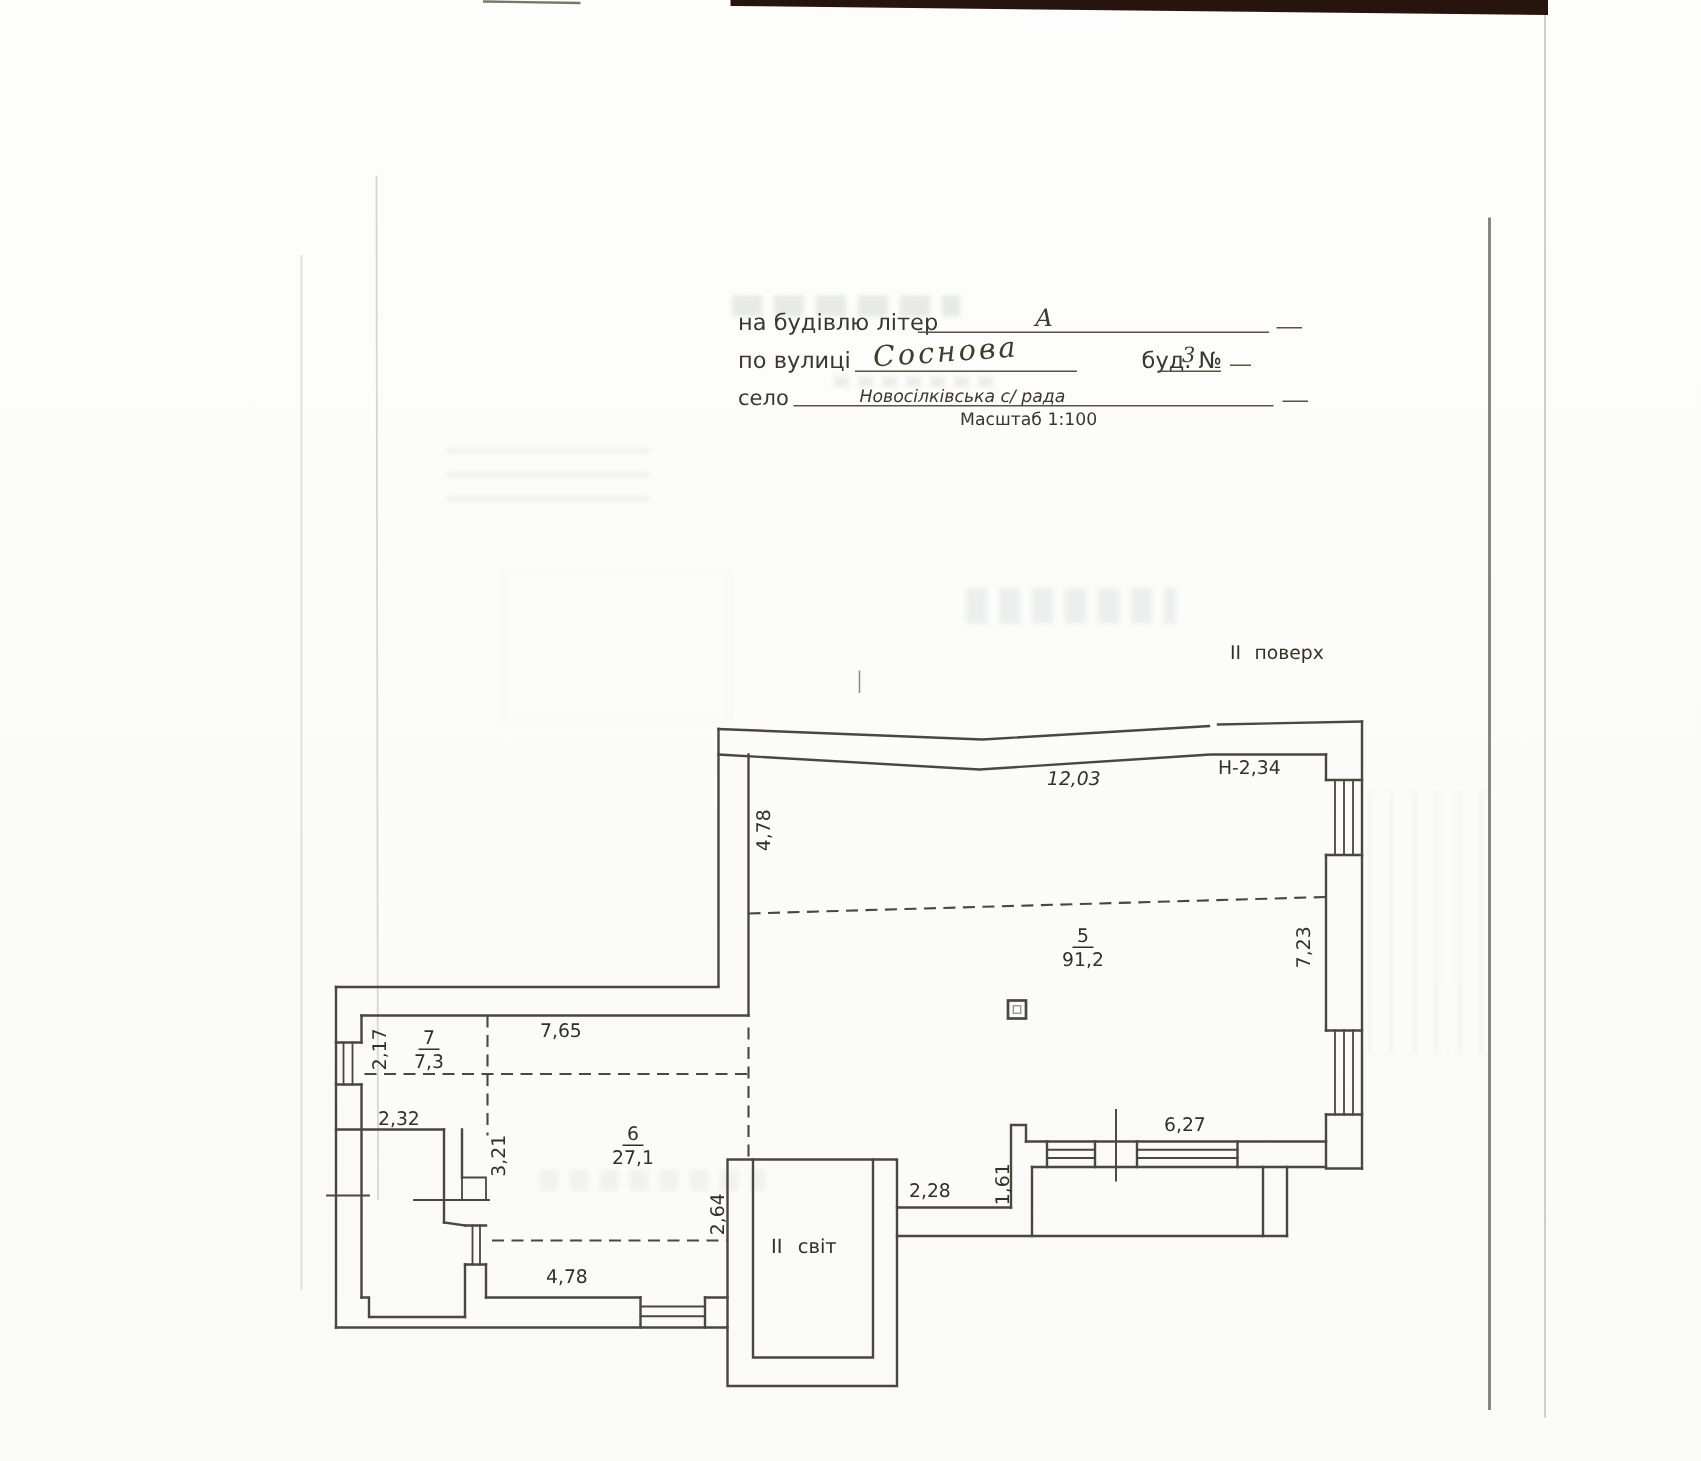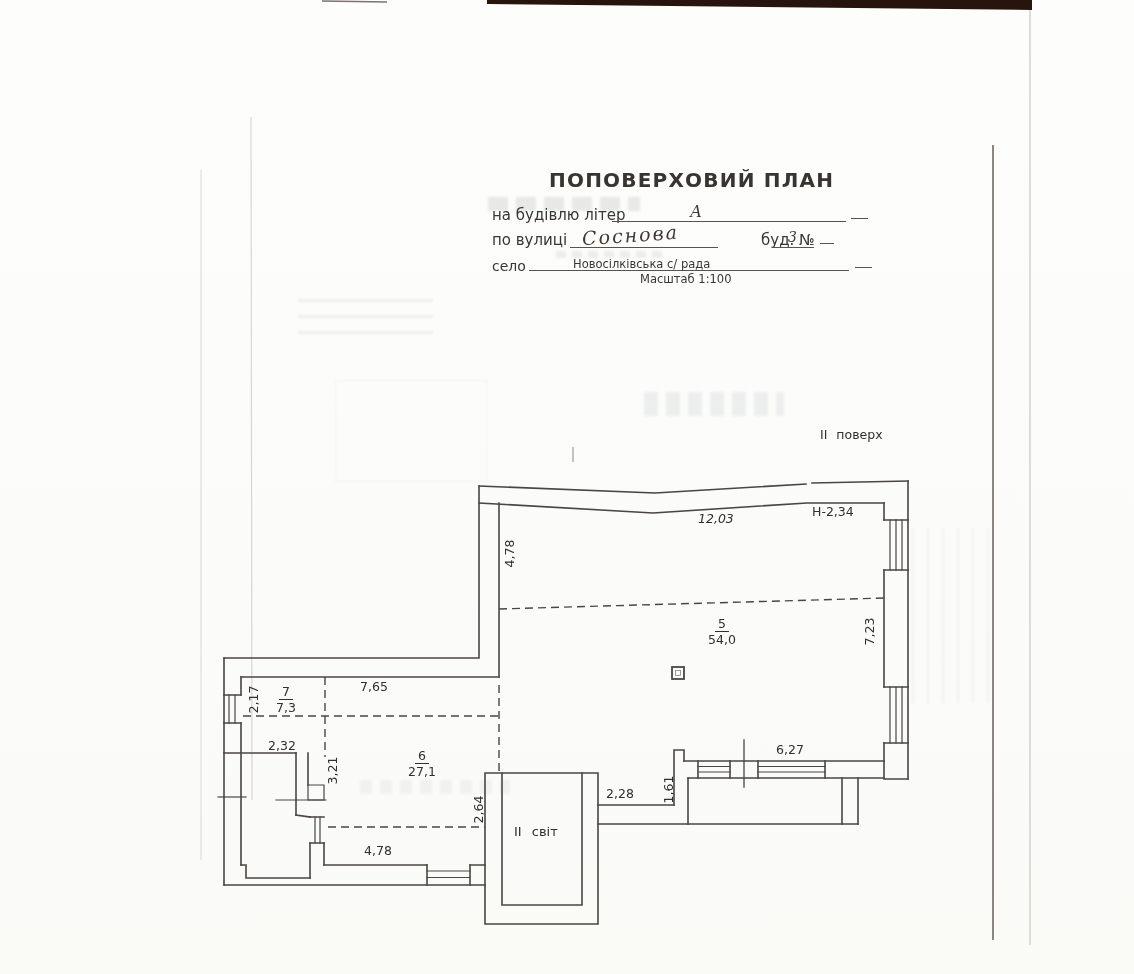--- a/index.html
+++ b/index.html
@@ -36,38 +36,37 @@
   </svg>
 
   <div class="ghost" style="left:488px;top:197px;width:152px;height:14px;opacity:.16;background:repeating-linear-gradient(90deg,#7e8e80 0 20px,transparent 20px 28px);"></div>
   <div class="ghost" style="left:298px;top:299px;width:135px;height:38px;opacity:.12;background:repeating-linear-gradient(180deg,#8a93a0 0 3px,transparent 3px 16px);"></div>
   <div class="ghost" style="left:644px;top:392px;width:140px;height:24px;opacity:.12;background:repeating-linear-gradient(90deg,#8a93a0 0 14px,transparent 14px 22px);"></div>
   <div class="ghost" style="left:912px;top:528px;width:80px;height:175px;opacity:.10;background:repeating-linear-gradient(90deg,#9aa2ad 0 2px,transparent 2px 15px);"></div>
   <div class="ghost" style="left:335px;top:380px;width:150px;height:100px;opacity:.5;border:1px solid rgba(160,160,170,.16);"></div>
   <div class="ghost" style="left:360px;top:780px;width:150px;height:14px;opacity:.08;background:repeating-linear-gradient(90deg,#7e8e90 0 12px,transparent 12px 20px);"></div>
   <div class="ghost" style="left:556px;top:251px;width:110px;height:7px;opacity:.14;background:repeating-linear-gradient(90deg,#8e968e 0 10px,transparent 10px 16px);"></div>
 
-  <div class="abs title" style="left:549px;top:168px;">ПОПОВЕРХОВИЙ ПЛАН</div>
 
   <div class="abs flabel" style="left:492px;top:206px;">на будівлю літер</div>
   <div class="uline" style="left:612px;top:221px;width:234px;"></div>
   <div class="abs hand" style="left:690px;top:202px;font-size:16px;">А</div>
   <div class="dash" style="left:851px;top:218px;width:17px;"></div>
 
   <div class="abs flabel" style="left:492px;top:231px;">по вулиці</div>
   <div class="uline" style="left:570px;top:247px;width:148px;"></div>
   <div class="abs hand" style="left:582px;top:224px;font-size:19px;letter-spacing:2px;transform:rotate(-4deg);">Соснова</div>
   <div class="abs flabel" style="left:722px;top:231px;margin-left:39px;">буд. №</div>
   <div class="uline" style="left:772px;top:247px;width:42px;"></div>
   <div class="abs hand" style="left:788px;top:229px;font-size:14px;">3</div>
   <div class="dash" style="left:820px;top:243px;width:14px;"></div>
 
   <div class="abs flabel" style="left:492px;top:258px;font-size:14px;">село</div>
   <div class="uline" style="left:529px;top:270px;width:320px;"></div>
-  <div class="abs fsmall" style="left:573px;top:257px;">Новосілківська с/ рада</div>
+  <div class="abs fsmall" style="left:573px;top:257px;font-style:italic;">Новосілківська с/ рада</div>
   <div class="dash" style="left:855px;top:267px;width:17px;"></div>
 
   <div class="abs fsmall" style="left:640px;top:272px;">Масштаб 1:100</div>
 
   <div class="abs" style="left:820px;top:427px;font-size:12.5px;word-spacing:5px;">ІІ  поверх</div>
 
   <svg width="1134" height="974" viewBox="0 0 1134 974">
     <g stroke="#4a4642" stroke-width="1.6" fill="none" stroke-linecap="square">
 
       <path d="M479,486 L655,493 L806,484"></path>
@@ -141,31 +140,31 @@
     </g>
     <path d="M573,447 L573,462" stroke="#8a8a88" stroke-width="1" fill="none"></path>
   </svg>
 
   <div class="dim" style="left:698px;top:511px;font-style:italic;">12,03</div>
   <div class="dim" style="left:812px;top:504px;">Н-2,34</div>
   <div class="dim rot" style="left:492px;top:546px;">4,78</div>
   <div class="dim rot" style="left:852px;top:624px;">7,23</div>
   <div class="dim" style="left:360px;top:679px;">7,65</div>
   <div class="dim rot" style="left:236px;top:692px;">2,17</div>
-  <div class="dim" style="left:268px;top:738px;">2,32</div>
+  <div class="dim" style="left:252px;top:738px;">2,32</div>
   <div class="dim rot" style="left:315px;top:763px;">3,21</div>
   <div class="dim rot" style="left:461px;top:802px;">2,64</div>
   <div class="dim" style="left:606px;top:786px;text-align:right;">2,28</div>
   <div class="dim rot" style="left:651px;top:782px;">1,61</div>
   <div class="dim" style="left:776px;top:742px;">6,27</div>
   <div class="dim" style="left:364px;top:843px;">4,78</div>
 
   <div class="frac" style="left:702px;top:617px;width:40px;">
     <span class="num">5</span>
-    <span class="den">54,0</span>
+    <span class="den">91,2</span>
   </div>
   <div class="frac" style="left:268px;top:685px;width:36px;">
     <span class="num">7</span>
     <span class="den">7,3</span>
   </div>
   <div class="frac" style="left:403px;top:749px;width:38px;">
     <span class="num">6</span>
     <span class="den">27,1</span>
   </div>
 

